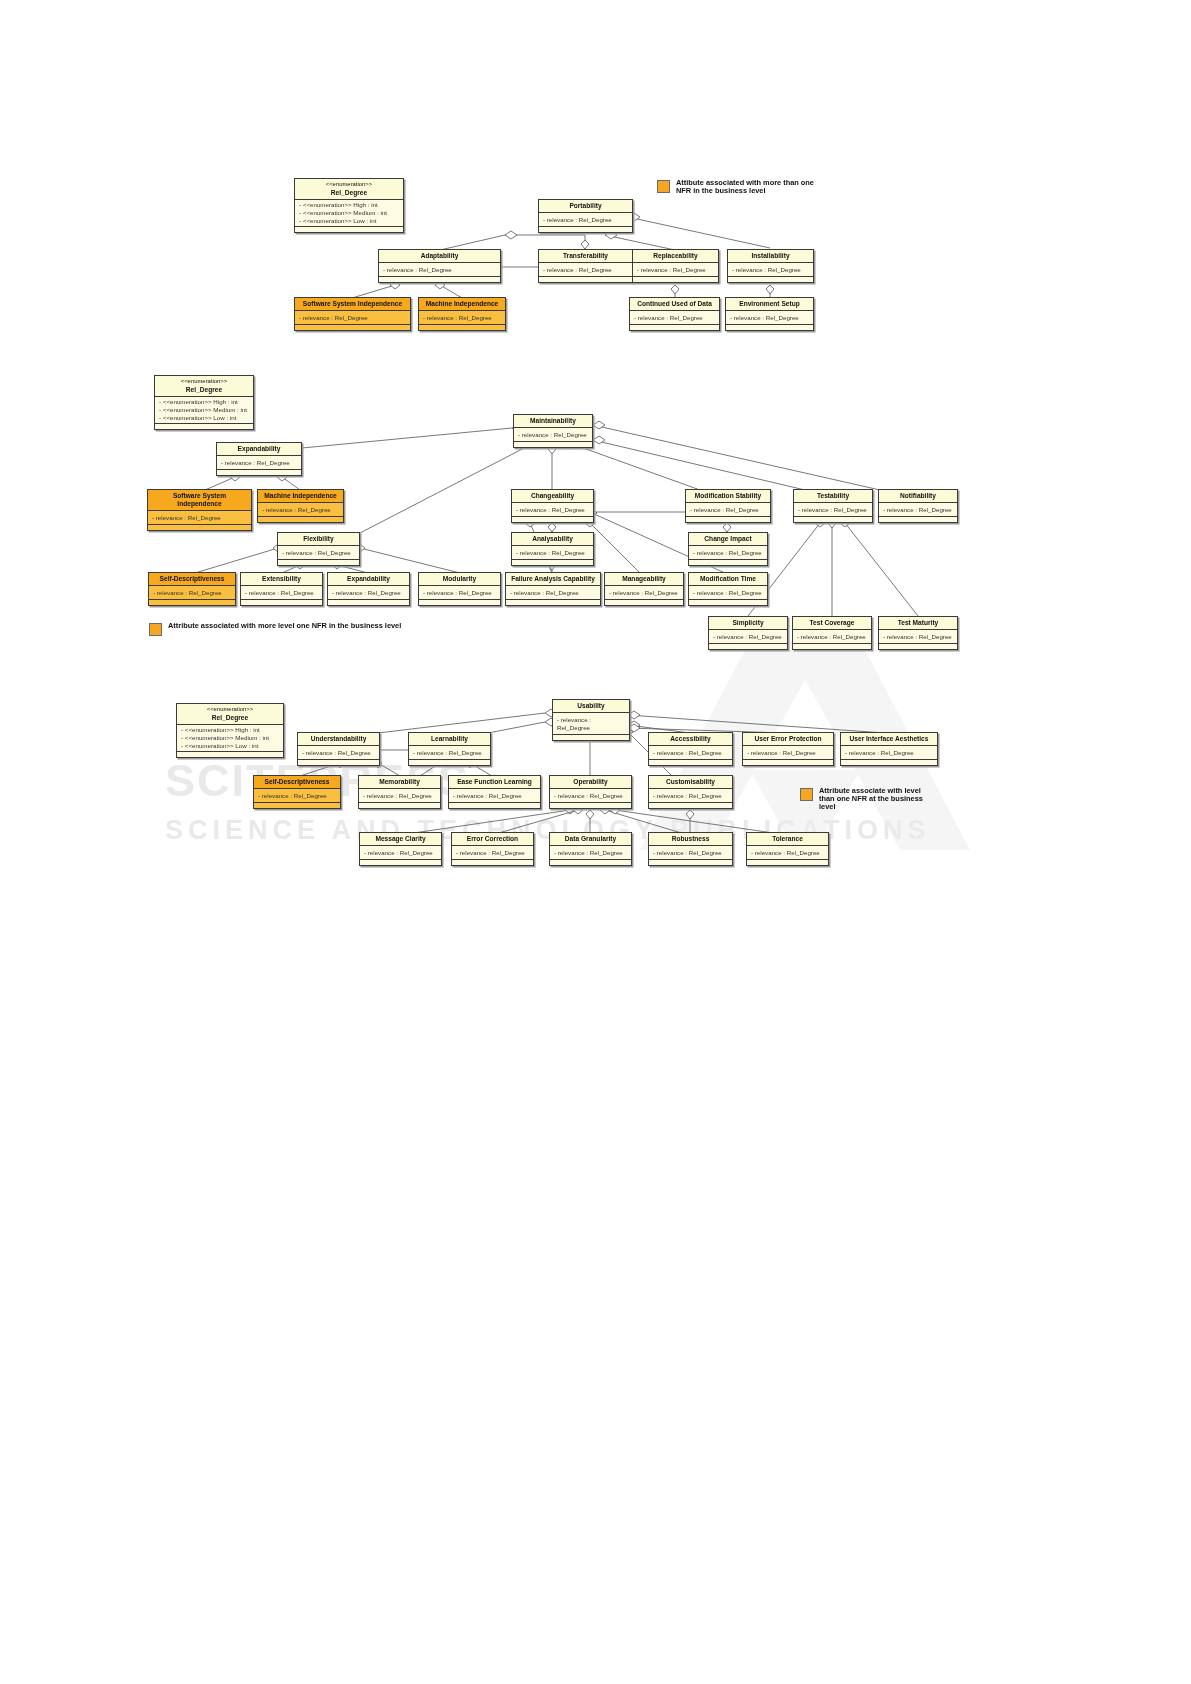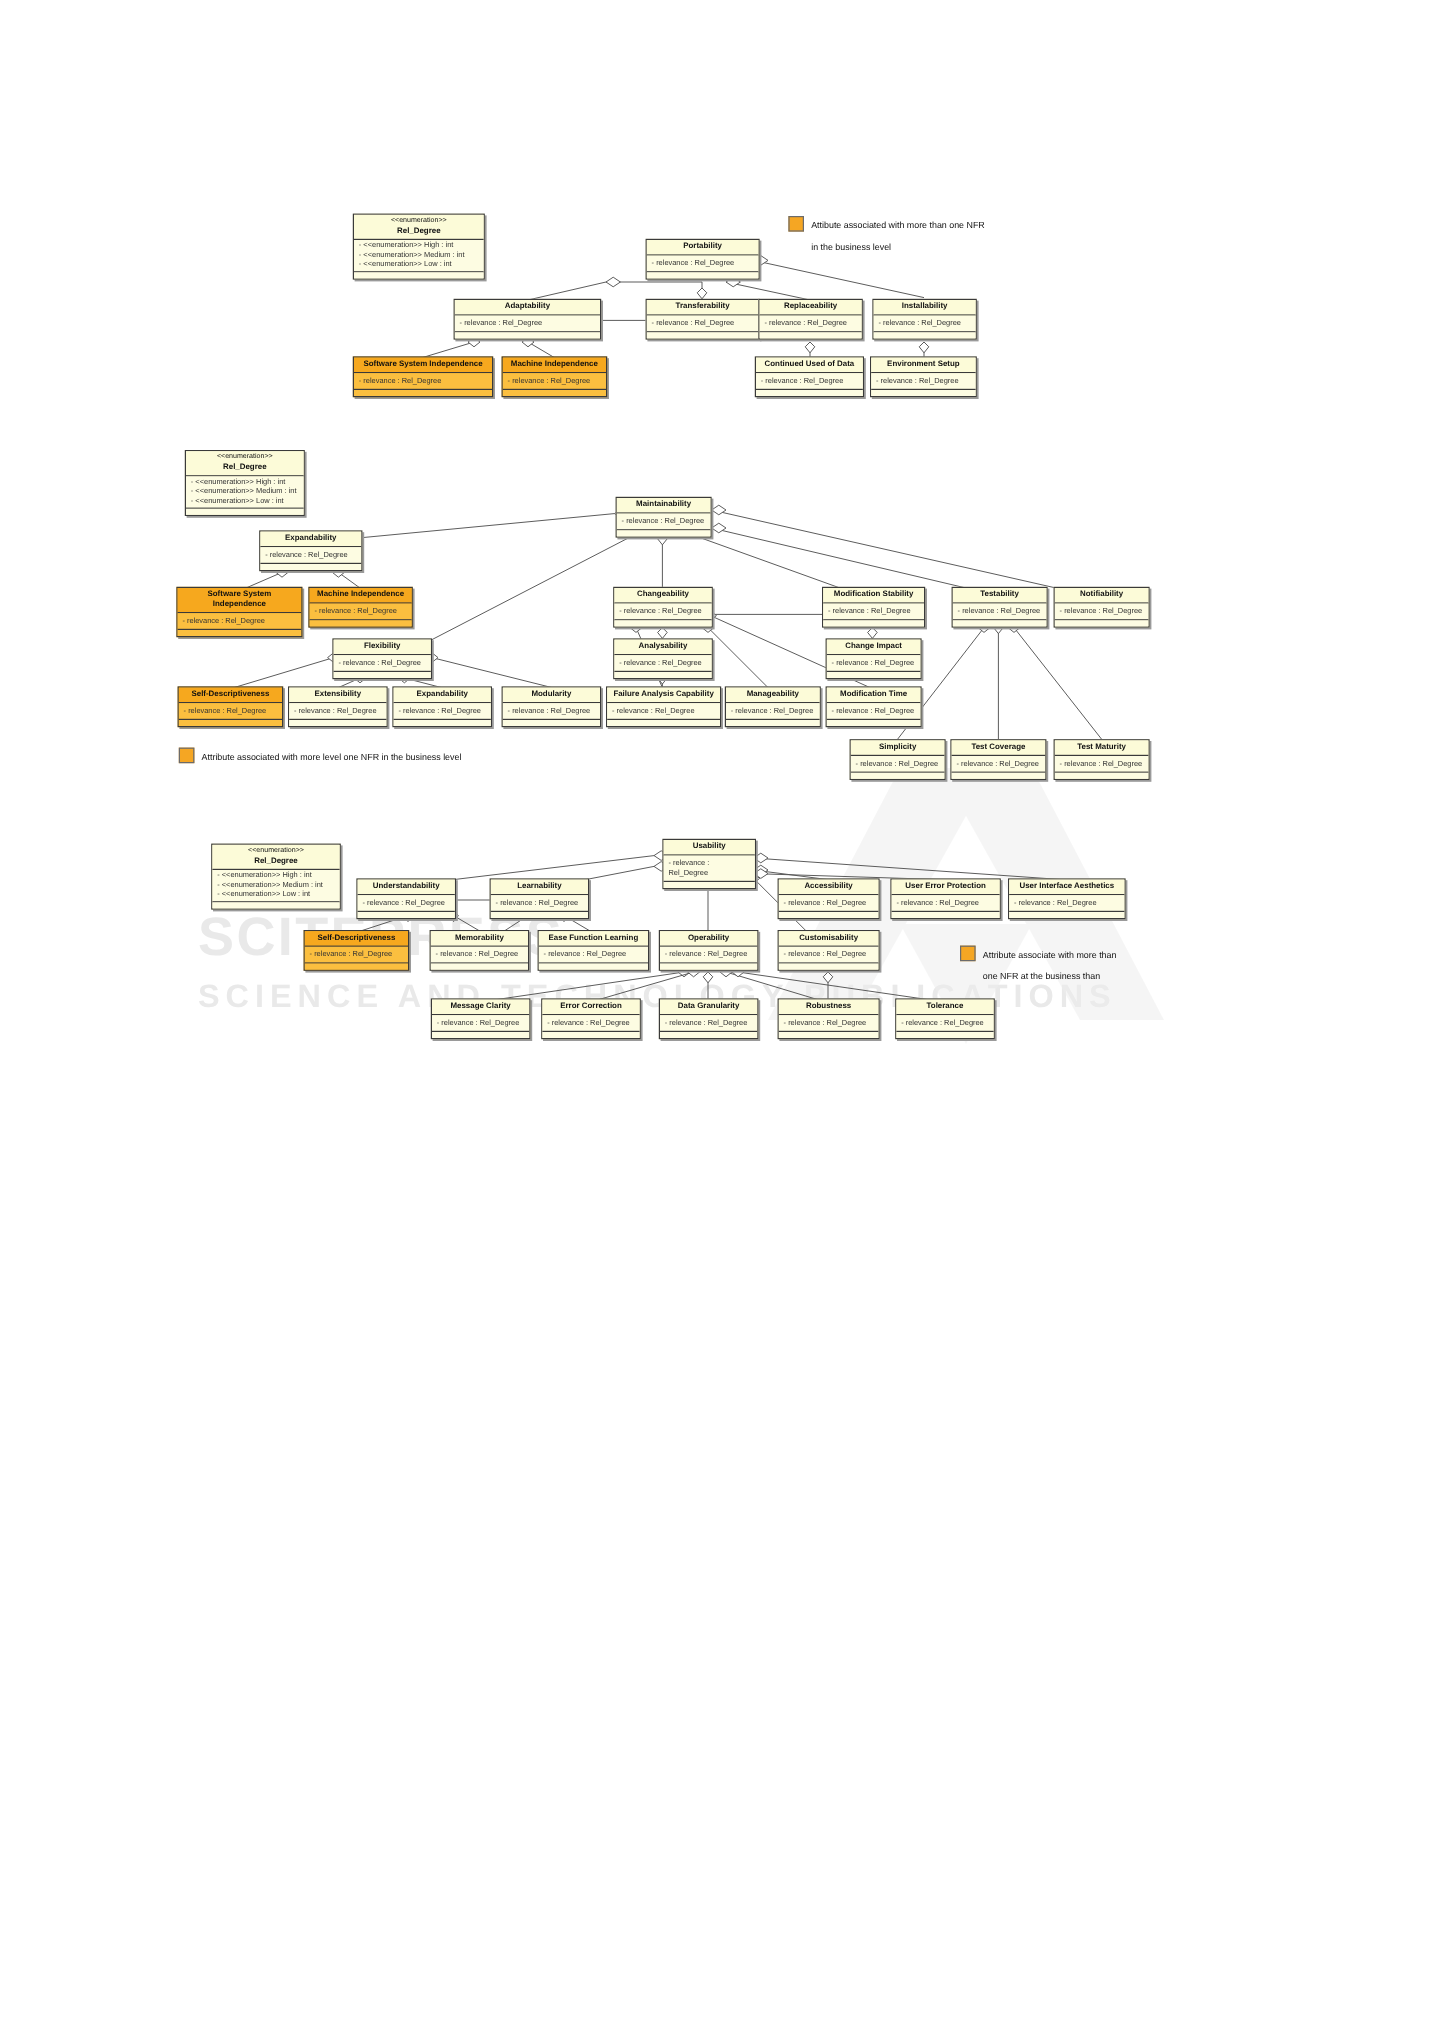--- a/index.html
+++ b/index.html
@@ -33,21 +33,21 @@
   .cls.enum .attr div{line-height:8.2px;}
   .cls.hl{background:#f7b731;}
   .cls.hl .nm{background:#f6a81e;}
   .cls.hl .attr{background:#fbbf3f;}
   .cls.hl .ops{background:#fbbf3f;}
 
   
   .legend{position:absolute;z-index:6;display:flex;align-items:flex-start;gap:6px;}
   .legend .sw{width:11px;height:11px;background:#f5a623;border:1px solid #6b6b6b;
     flex:0 0 auto;margin-top:1px;}
-  .legend .lt{font-size:7.4px;color:#111;line-height:18px;max-width:150px;}
+  .legend .lt{font-size:7.4px;color:#111;line-height:8px;max-width:150px;font-weight:bold;}
   svg.links{position:absolute;left:0;top:0;width:1191px;height:1684px;z-index:1;
     pointer-events:none;}
   svg.links line,svg.links path,svg.links polyline{stroke:#555;stroke-width:.8;fill:none;}
   .dia-marker{fill:#ffffff;stroke:#555;stroke-width:.8;}
 </style>
 </head>
 <body>
 
 <div id="canvas">
 
@@ -528,16 +528,16 @@
   </div>
 
   <div class="cls" style="left:746px;top:832px;width:83px;">
     <div class="nm">Tolerance</div>
     <div class="attr">- relevance : Rel_Degree</div>
     <div class="ops"></div>
   </div>
 
   <div class="legend" style="left:800px;top:787px;">
     <div class="sw"></div>
-    <div class="lt" style="max-width:115px;">Attribute associate with more than one NFR at the business than</div>
+    <div class="lt" style="max-width:115px;">Attribute associate with level than one NFR at the business level</div>
   </div>
 
 </div>
 
 </body></html>

